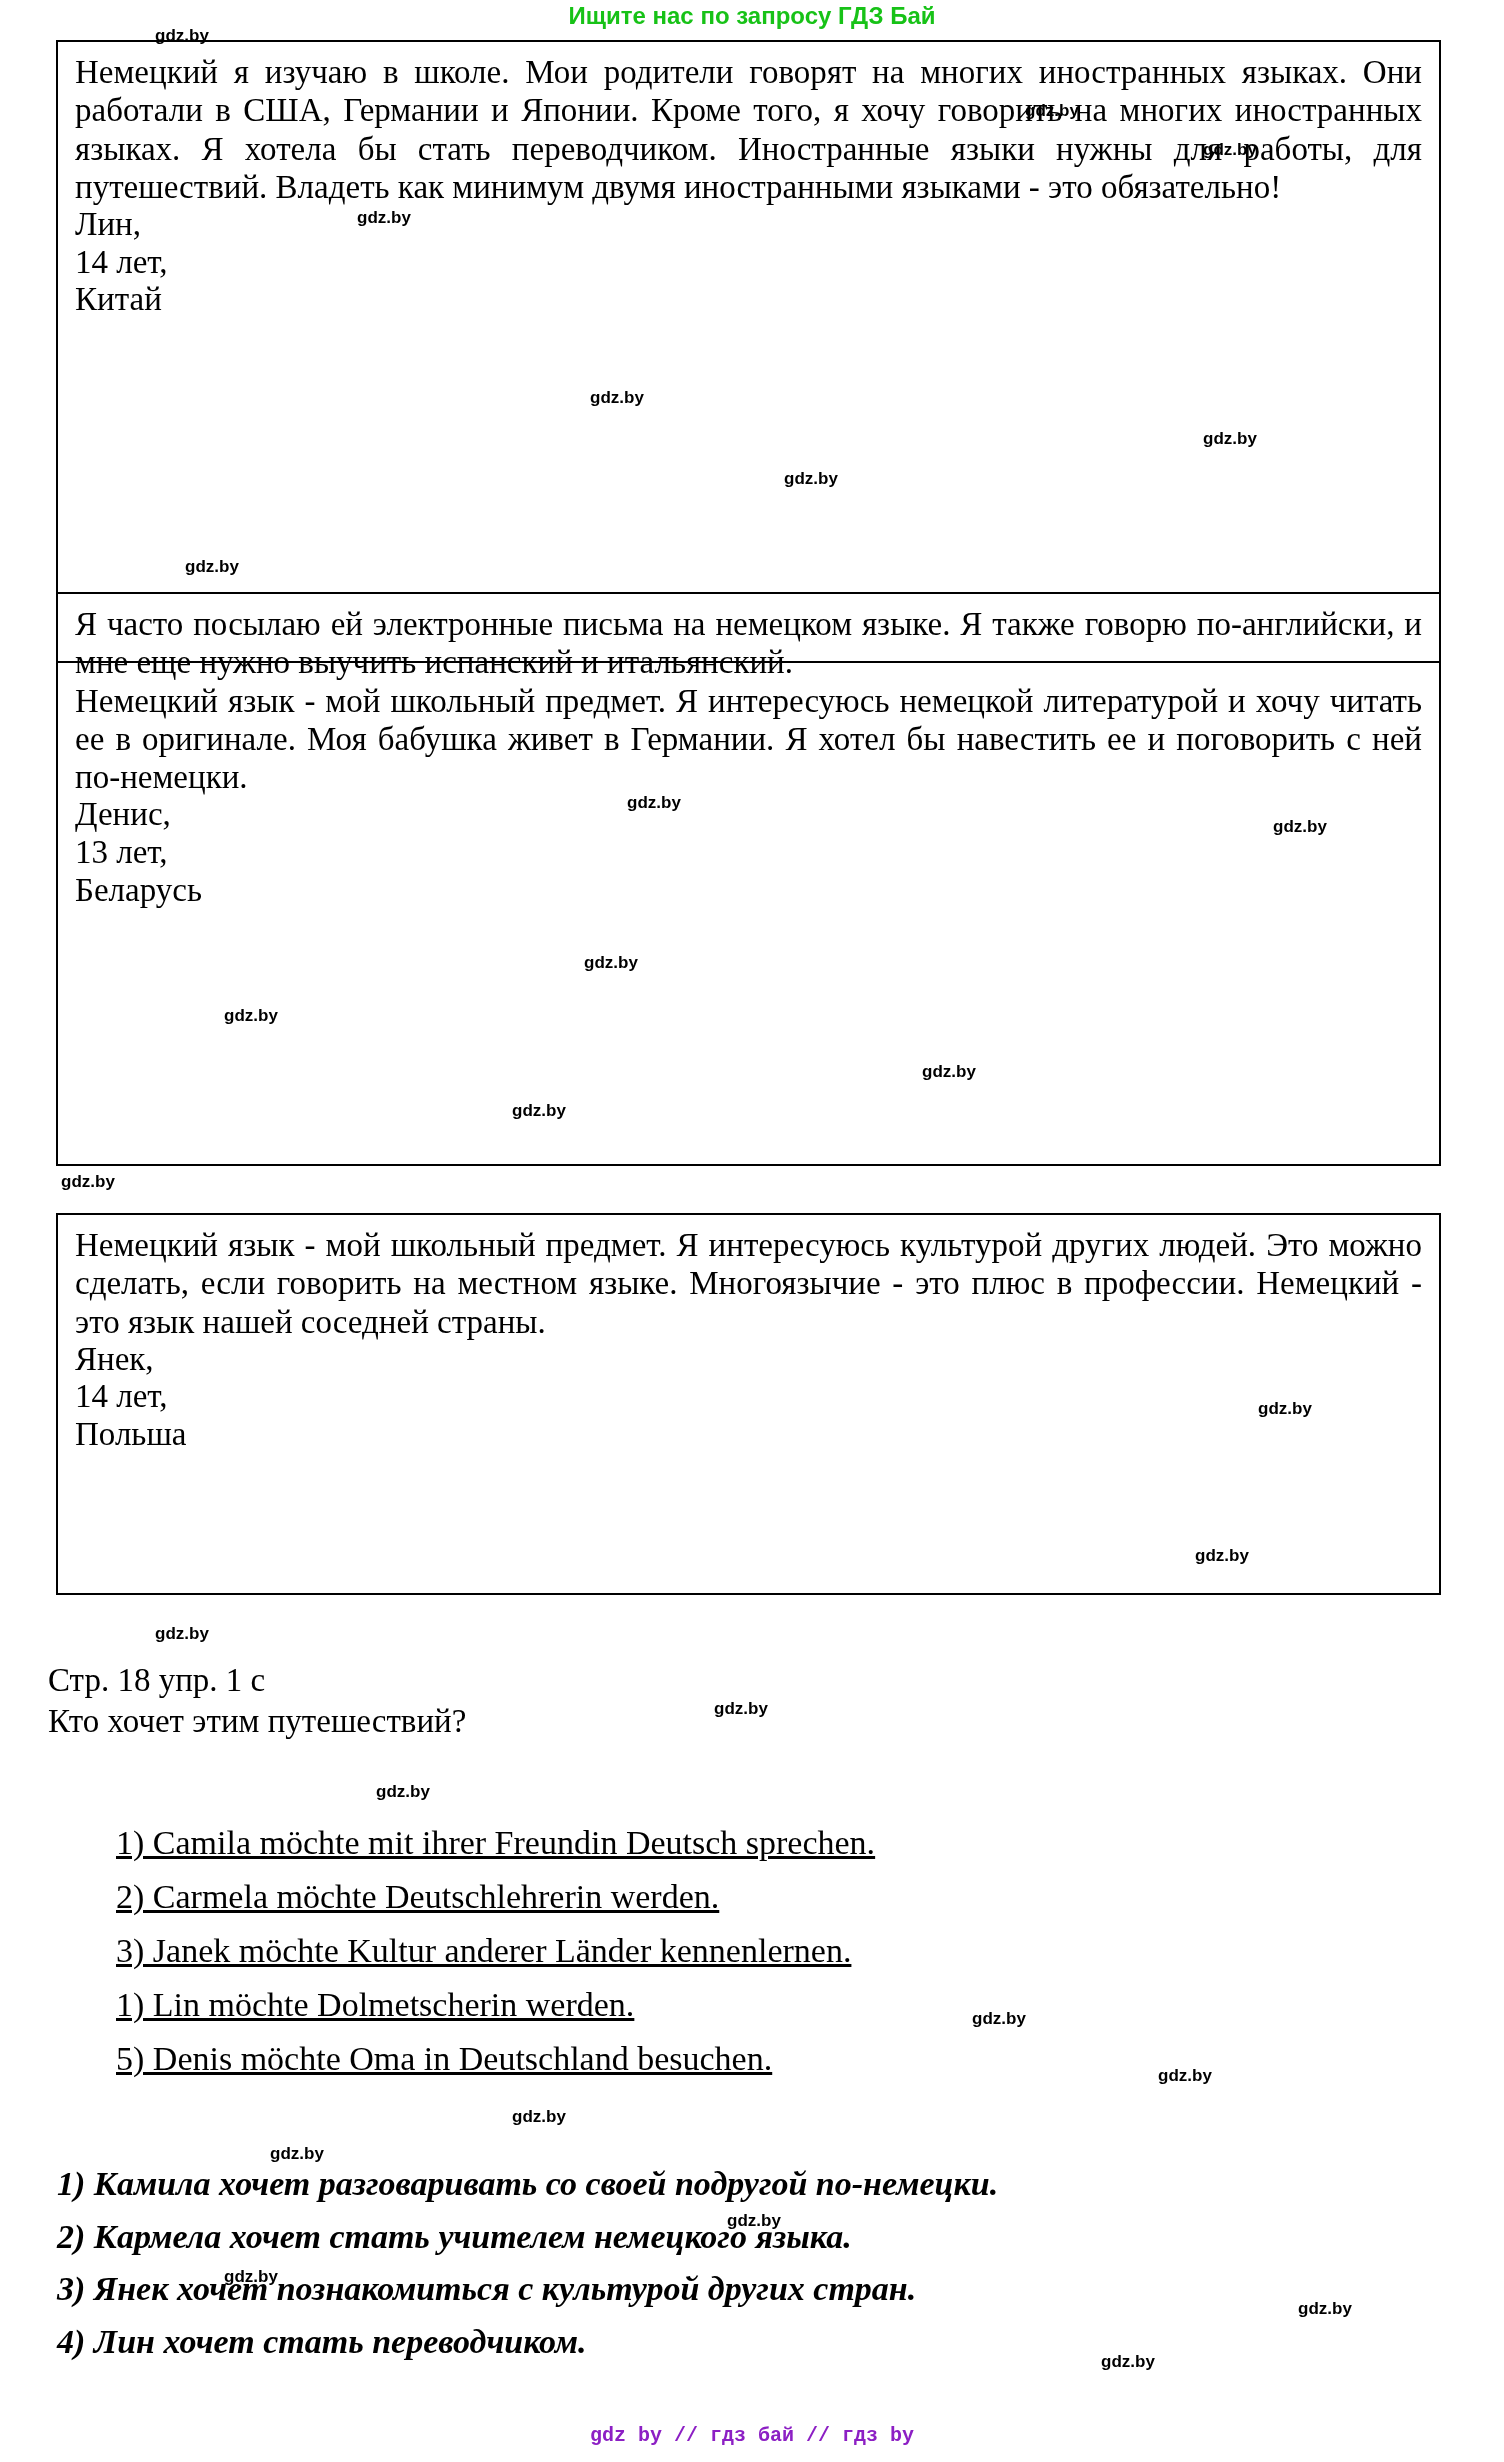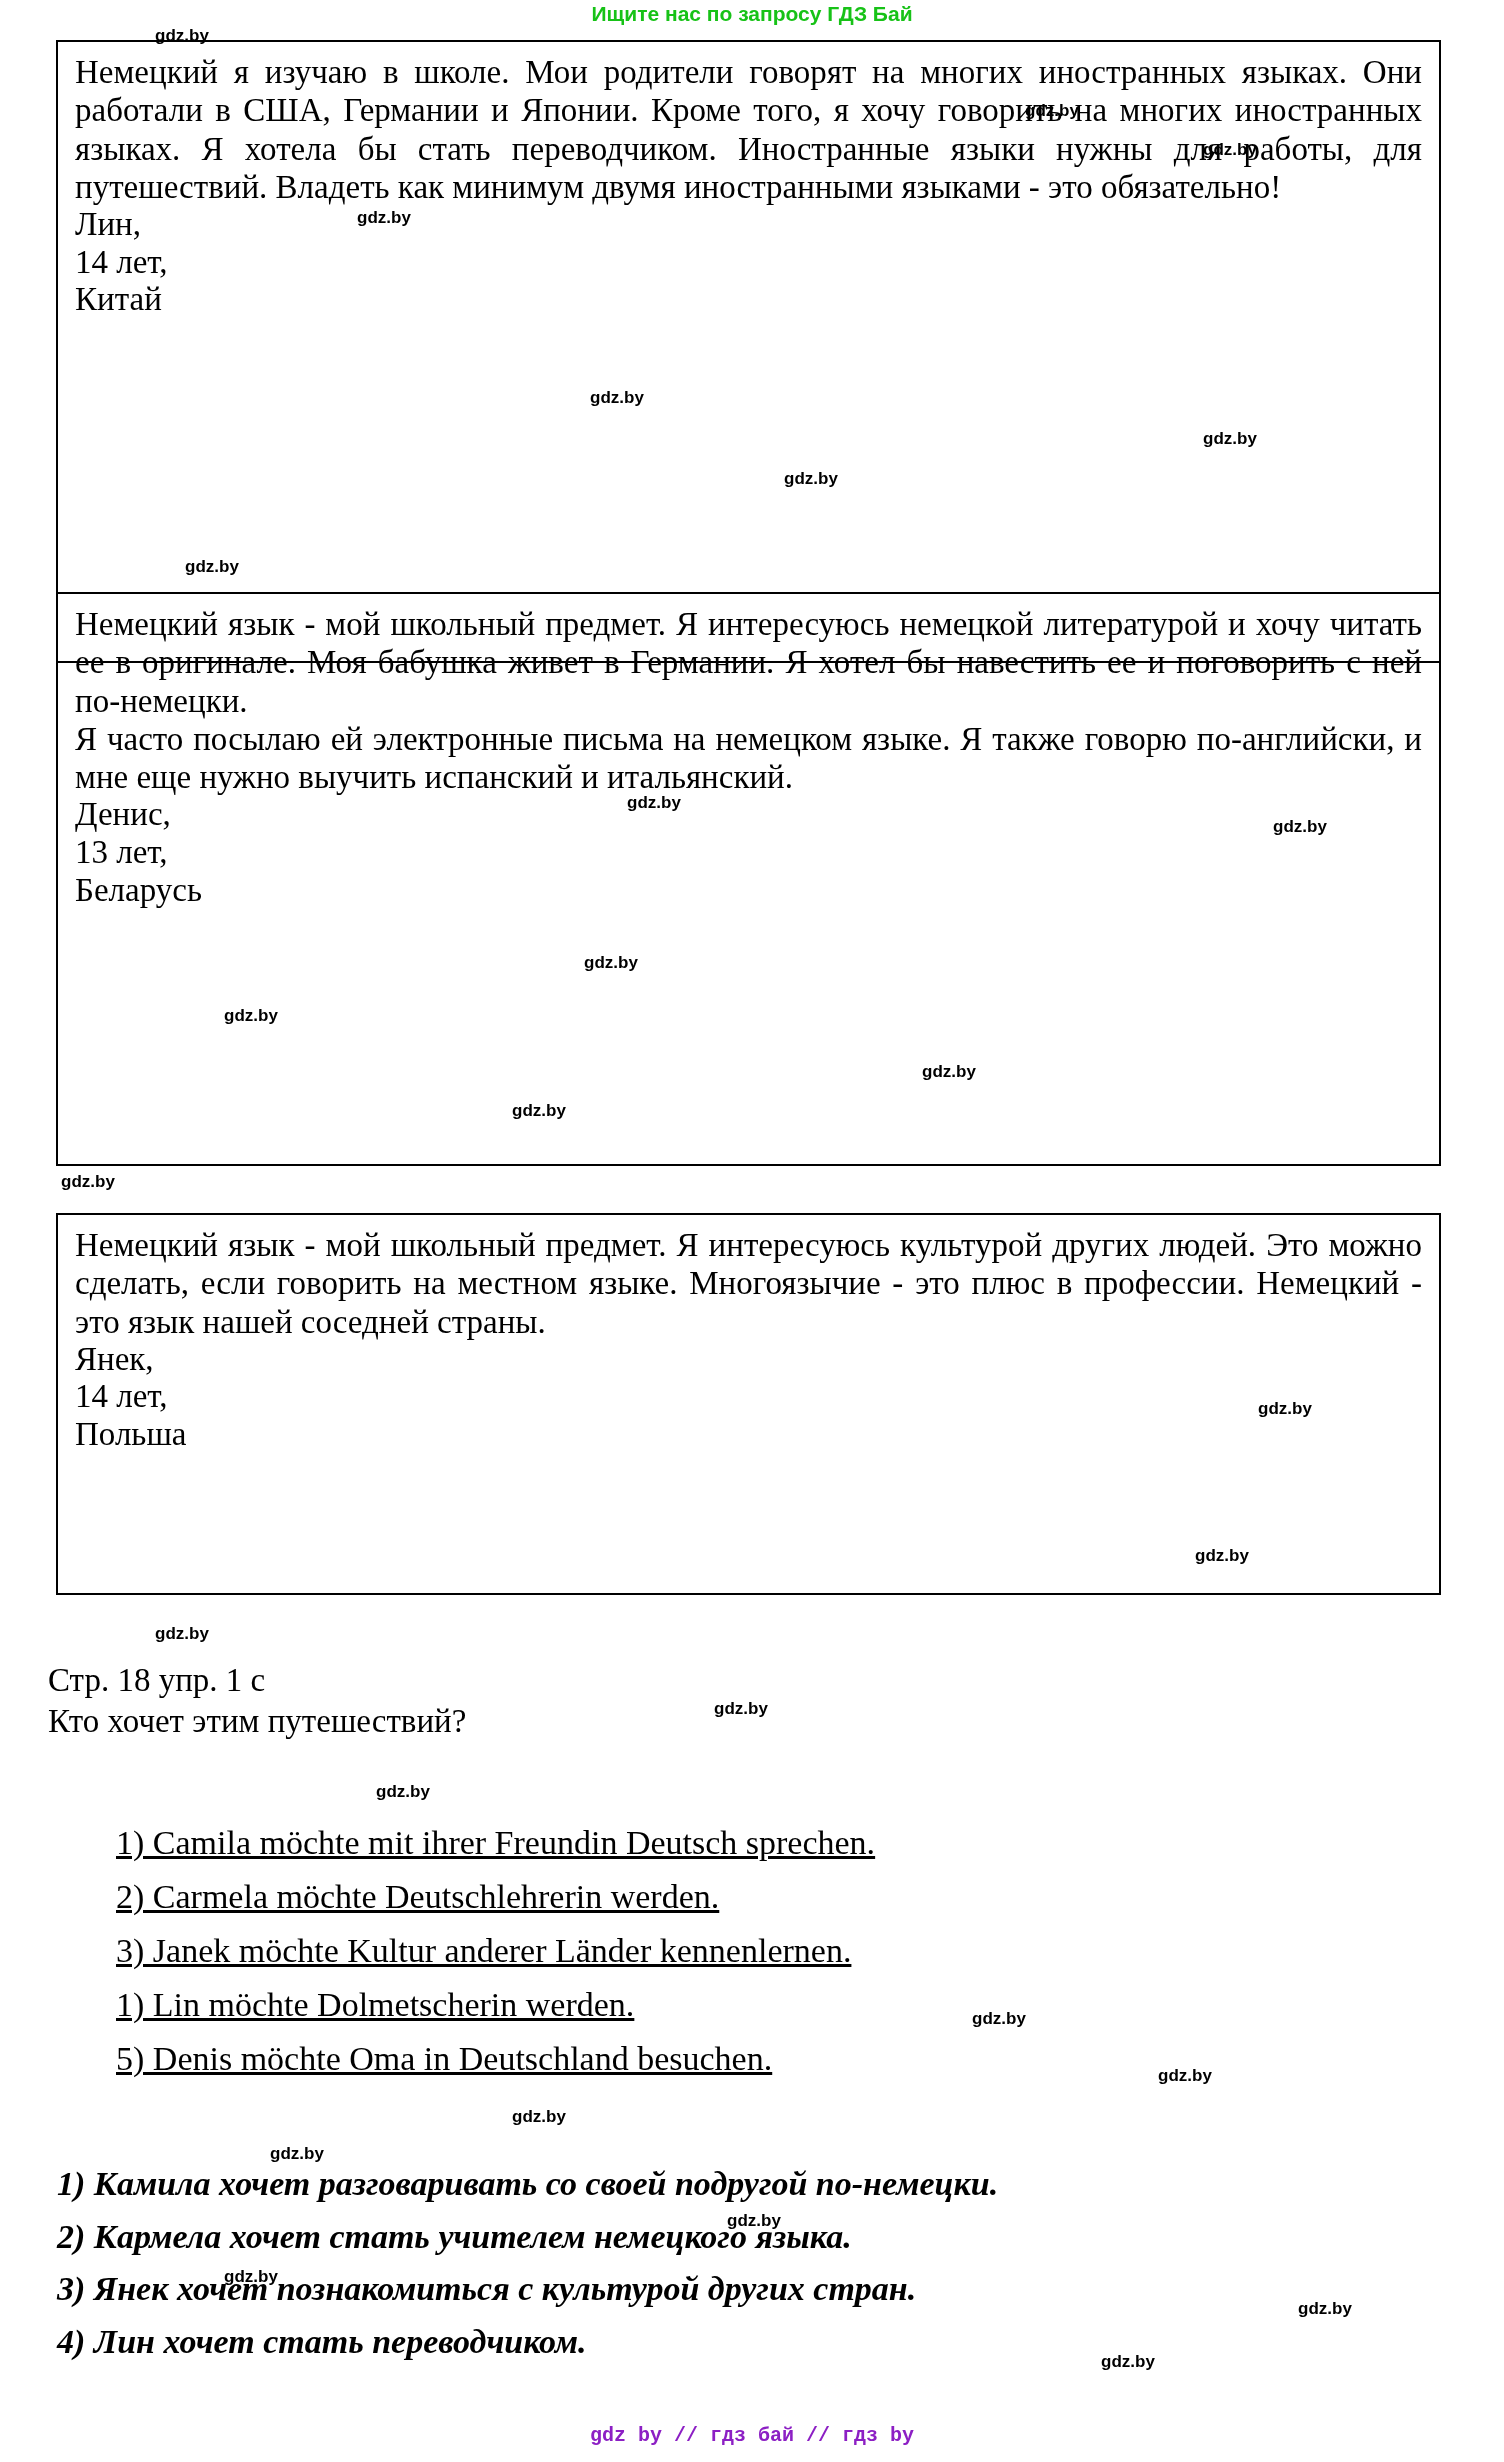--- a/index.html
+++ b/index.html
@@ -20,21 +20,21 @@
 
   
   .promo {
     position: absolute;
     top: 1.6px;
     left: 0;
     width: 1504px;
     text-align: center;
     font-family: "Liberation Sans", sans-serif;
     font-weight: bold;
-    font-size: 21px;
+    font-size: 24px;
     color: #17c217;
     letter-spacing: 0px;
   }
 
   
   .page {
     position: absolute;
     left: 0;
     top: 0;
     width: 1504px;
@@ -154,22 +154,22 @@
       <div class="sig">
         <div>Лин,</div>
         <div>14 лет,</div>
         <div>Китай</div>
       </div>
     </div>
   </div>
 
   <div class="box box-2">
     <div class="box-inner">
+      <p class="just">Я часто посылаю ей электронные письма на немецком языке. Я также говорю по-английски, и мне еще нужно выучить испанский и итальянский.</p>
       <p class="just">Немецкий язык - мой школьный предмет. Я интересуюсь немецкой литературой и хочу читать ее в оригинале. Моя бабушка живет в Германии. Я хотел бы навестить ее и поговорить с ней по-немецки.</p>
-      <p class="just">Я часто посылаю ей электронные письма на немецком языке. Я также говорю по-английски, и мне еще нужно выучить испанский и итальянский.</p>
       <div class="sig">
         <div>Денис,</div>
         <div>13 лет,</div>
         <div>Беларусь</div>
       </div>
     </div>
   </div>
 
   <div class="box box-3">
     <div class="box-inner">

